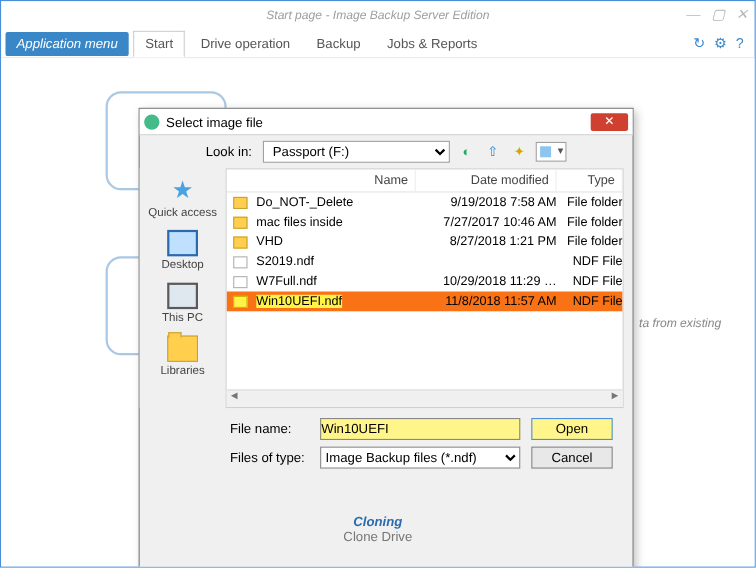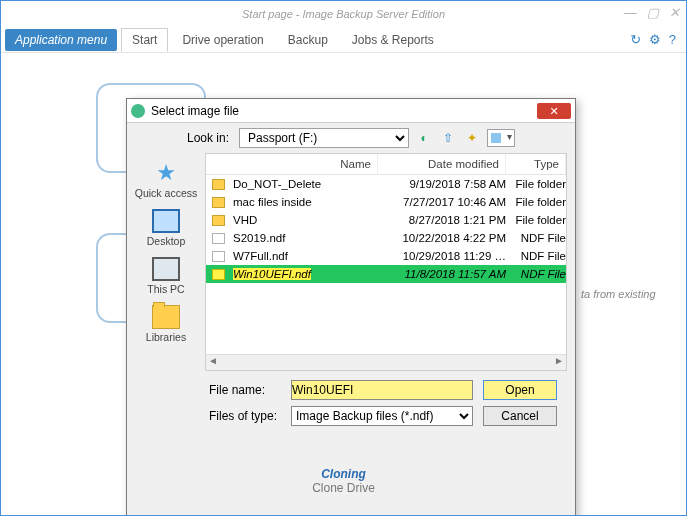--- a/index.html
+++ b/index.html
@@ -56,21 +56,21 @@
   .cols{ display:flex; font-size:11.5px; color:#444; border-bottom:1px solid #e3e3e3; }
   .cols div{ padding:4px 6px; border-right:1px solid #eee; }
   .cols .c1{ flex:1;} .cols .c2{ width:128px;} .cols .c3{ width:60px;}
   .rows{ flex:1; overflow:hidden; font-size:11.5px; }
   .row{ display:flex; height:18px; align-items:center; }
   .row .c1{ flex:1; padding-left:6px; display:flex; align-items:center; gap:8px;}
   .row .c2{ width:128px;} .row .c3{ width:60px;}
   .row .fi{ width:13px;height:11px;background:#ffcf4d;border:1px solid #caa030; display:inline-block;}
   .row .fi.doc{ background:#fff;border:1px solid #b0b0b0;}
   .row .fi.hl{ background:#fff347; border:1px solid #c8b800;}
-  .row.sel{ background:#22c55e;font-style:italic; }
+  .row.sel{ background:#f97316; }
   .row.sel.h{ position:relative; }
   .row.sel.h .c1 span.nm{ background:#fff347; }
   .hscroll{ height:16px; background:#f0f0f0; border-top:1px solid #dcdcdc; position:relative;}
   .hscroll::before{content:"◄";position:absolute;left:2px;top:0;font-size:10px;color:#777;}
   .hscroll::after{content:"►";position:absolute;right:2px;top:0;font-size:10px;color:#777;}
 
   .dlg-bot{ padding:6px 10px 8px 82px; font-size:12px; }
   .brow{ display:flex; align-items:center; gap:10px; height:26px;}
   .brow .bl{ width:72px; }
   .brow .inp, .brow select{ flex:0 0 182px; height:20px; border:1px solid #888; background:#fff; font-size:12px; padding:0 0;}
@@ -179,21 +179,20 @@
                 <span class="nm">VHD</span>
               </div>
               <div class="c2">8/27/2018 1:21 PM</div>
               <div class="c3">File folder</div>
             </div>
             <div class="row">
               <div class="c1">
                 <span class="fi doc"></span>
                 <span class="nm">S2019.ndf</span>
               </div>
-              <div class="c2">10/22/2018 4:22 PM</div>
               <div class="c3">NDF File</div>
             </div>
             <div class="row">
               <div class="c1">
                 <span class="fi doc"></span>
                 <span class="nm">W7Full.ndf</span>
               </div>
               <div class="c2">10/29/2018 11:29 …</div>
               <div class="c3">NDF File</div>
             </div>

